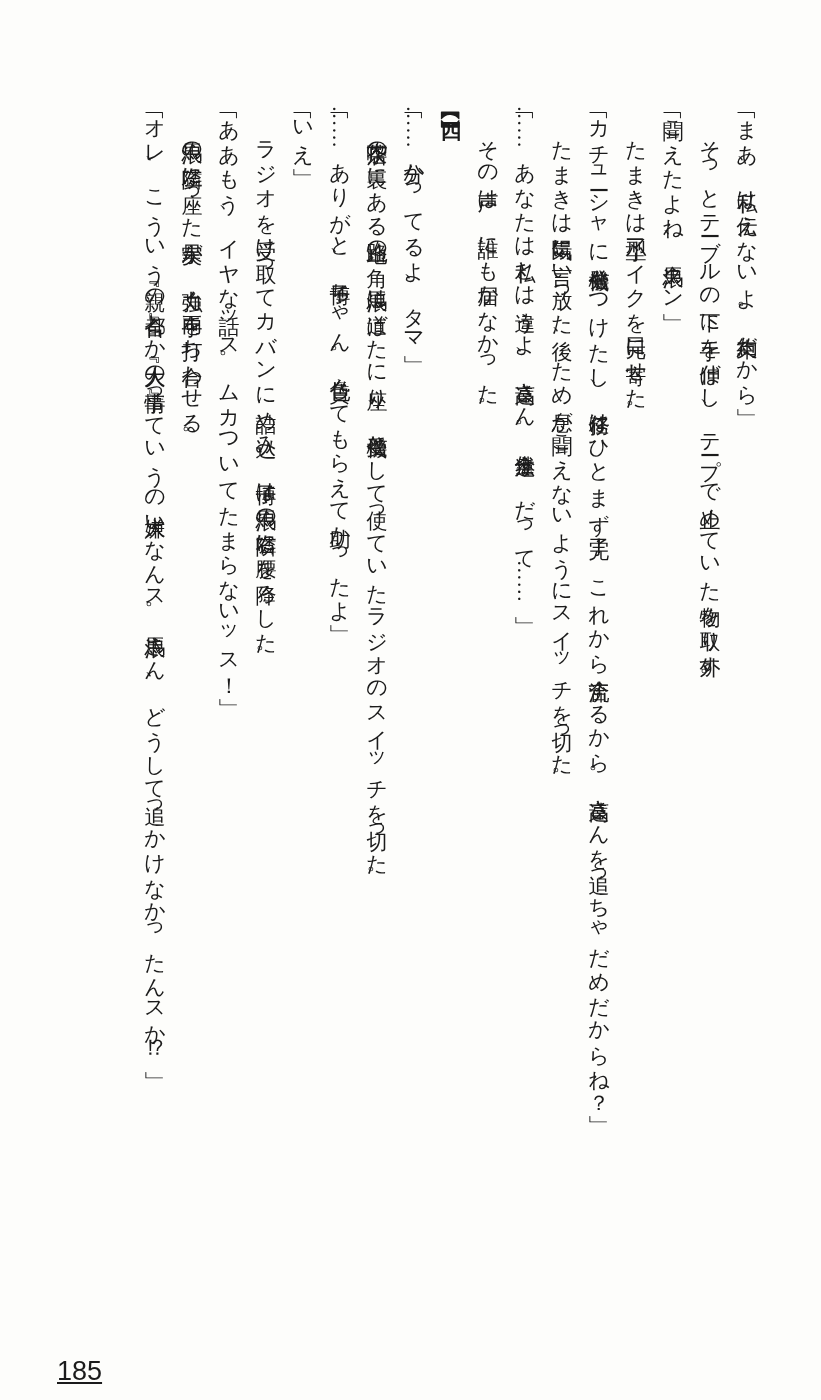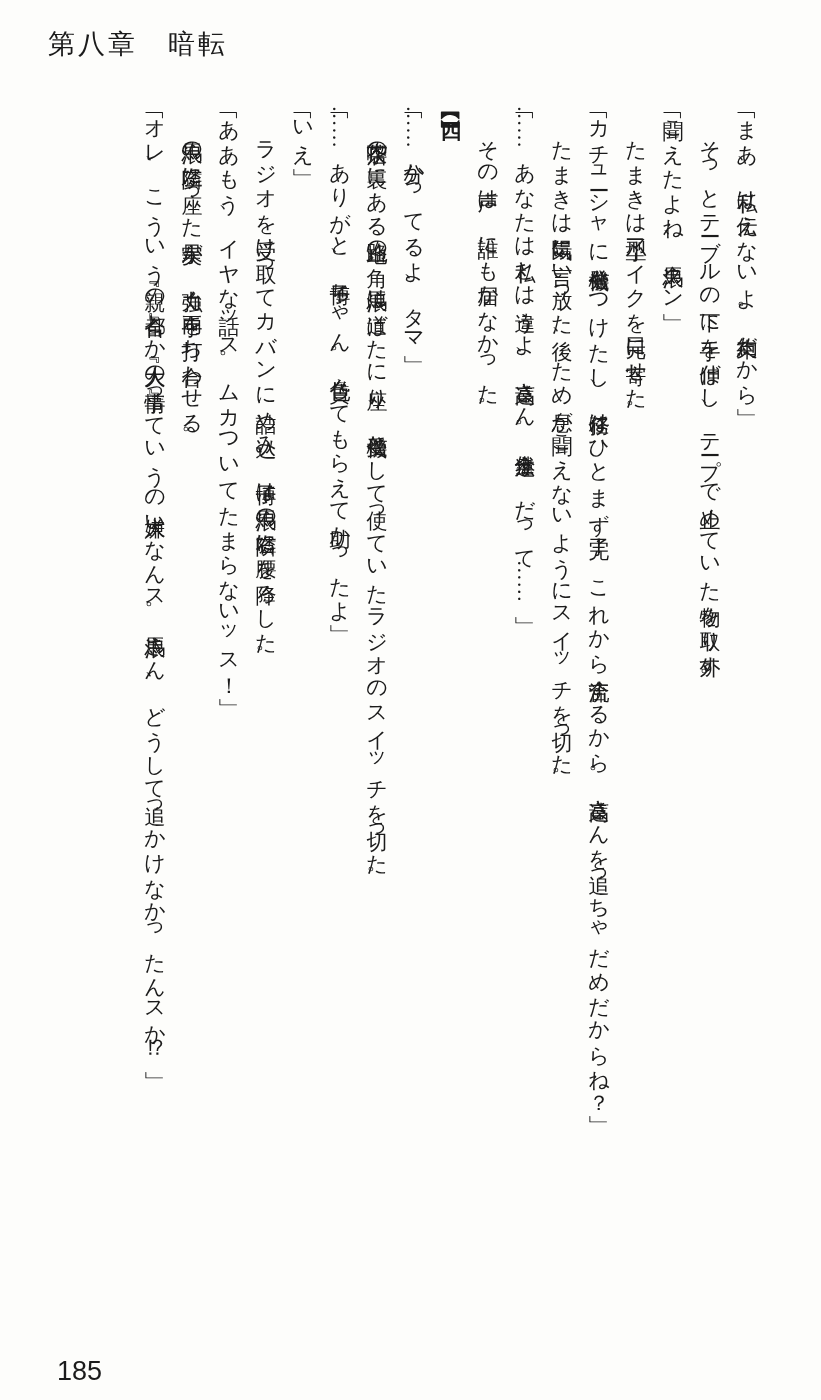--- a/index.html
+++ b/index.html
@@ -48,28 +48,28 @@
     margin-left: 38px;
     font-weight: bold;
   }
   .page-number {
     position: absolute;
     left: 57px;
     bottom: 13px;
     font-family: "Liberation Sans", sans-serif;
     font-size: 27px;
     color: #1b1b1b;
+    text-decoration: underline;
   }
 </style>
 </head>
 <body>
 
 <div class="page">
 
-  <div class="chapter-header">第八章　暗転</div>
 
   <div class="body-text">
 
     <p class="dialogue">「まあ、私は伝えないよ。約束だから」</p>
     <p class="narration">そっとテーブルの下に手を伸ばし、テープで止めていた物を取り外す。</p>
     <p class="dialogue">「聞こえたよね、浪馬クン」</p>
     <p class="narration">たまきは小型マイクを口元に寄せた。</p>
     <p class="dialogue">「カチューシャに発信機もつけたし、任務はひとまず完了！　これから合流するから。高遠さんを追っちゃだめだからね？」</p>
     <p class="narration">たまきは陽気に言い放った後、ため息が聞こえないようにスイッチを切った。</p>
     <p class="dialogue">「……あなたは私とは違うよ、高遠さん。全然違う。だって……」</p>

